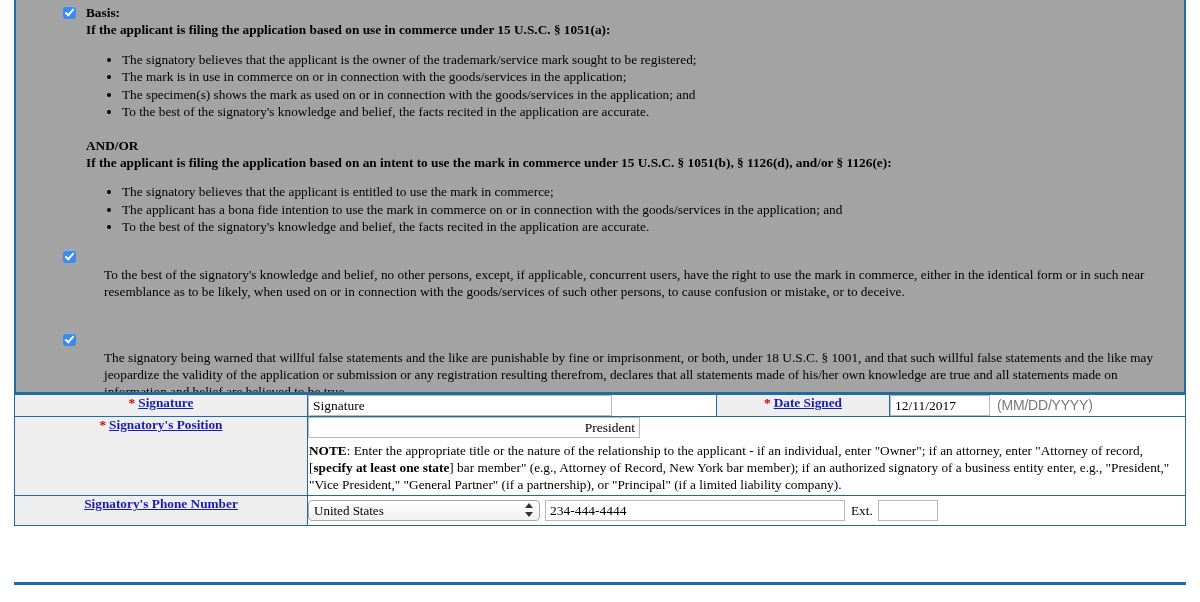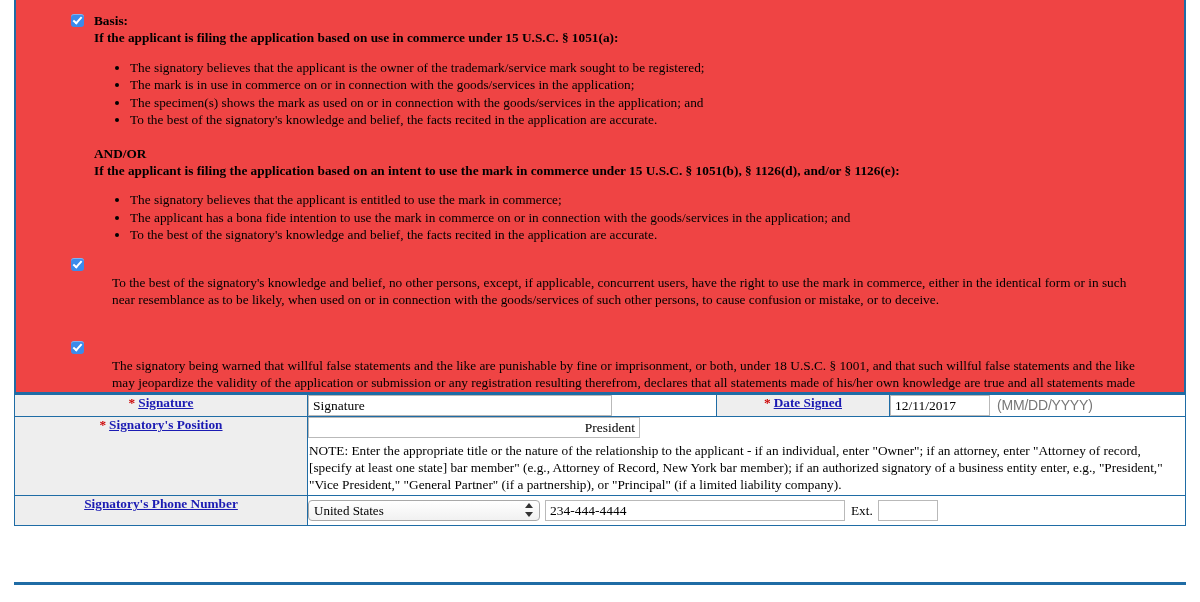--- a/index.html
+++ b/index.html
@@ -23,24 +23,24 @@
   }
 
   
   .decl-panel {
     position: absolute;
     left: 14px;
     top: 0;
     width: 1172px;
     height: 392px;
     box-sizing: border-box;
-    background: #ef4444;
+    background: #a3a3a3;
     border-left: 2px solid #1f6ca5;
     border-right: 2px solid #1f6ca5;
-    padding: 8px;
+    padding: 0;
   }
   .decl-inner {
     padding: 4px 8px 0 10px;
   }
 
   .chk-row {
     display: flex;
     align-items: flex-start;
     margin: 0 0 4px 0;
   }
@@ -66,21 +66,21 @@
     border: solid #ffffff;
     border-width: 0 2px 2px 0;
     transform: rotate(42deg);
   }
   .chk-body {
     flex: 1 1 auto;
     line-height: 1.28;
   }
   .chk-body p { margin: 18px; }
 
-  .b { font-weight: normal; }
+  .b { font-weight: bold; }
 
   .basis-head {
     font-weight: bold;
     line-height: 1.30;
   }
 
   ul.decl-list {
     margin: 12px 0 0 0;
     padding-left: 36px;
     line-height: 1.32;

